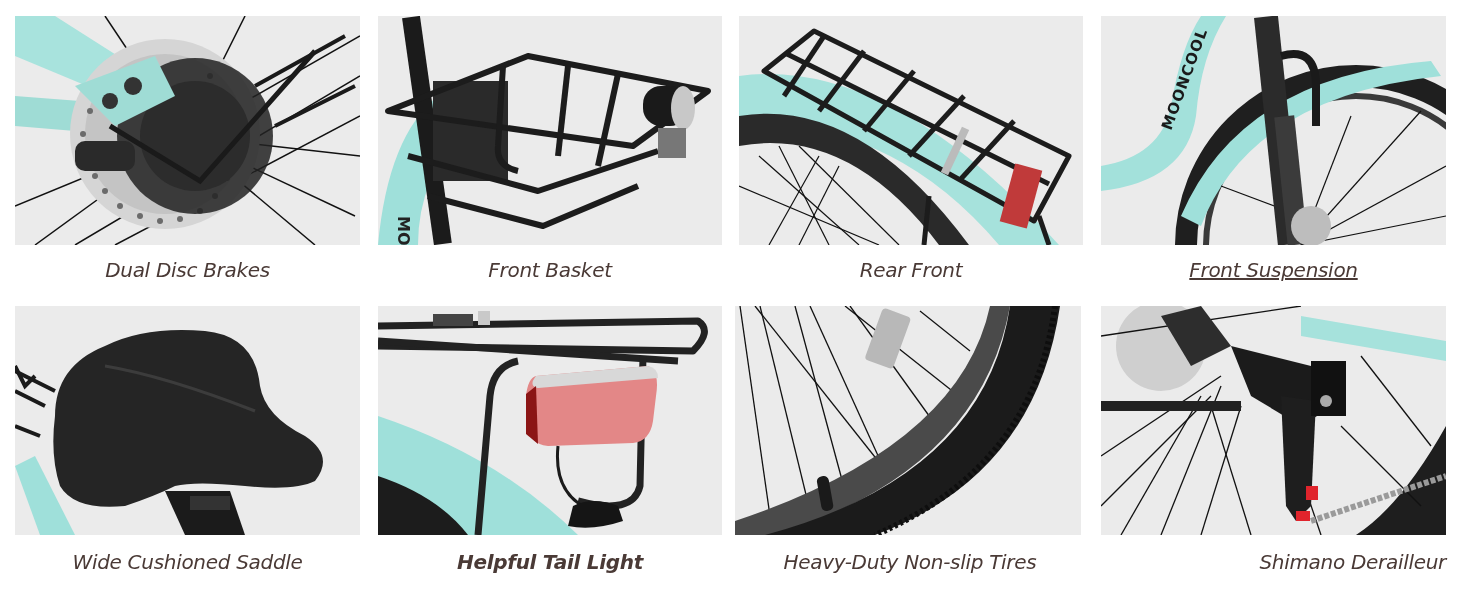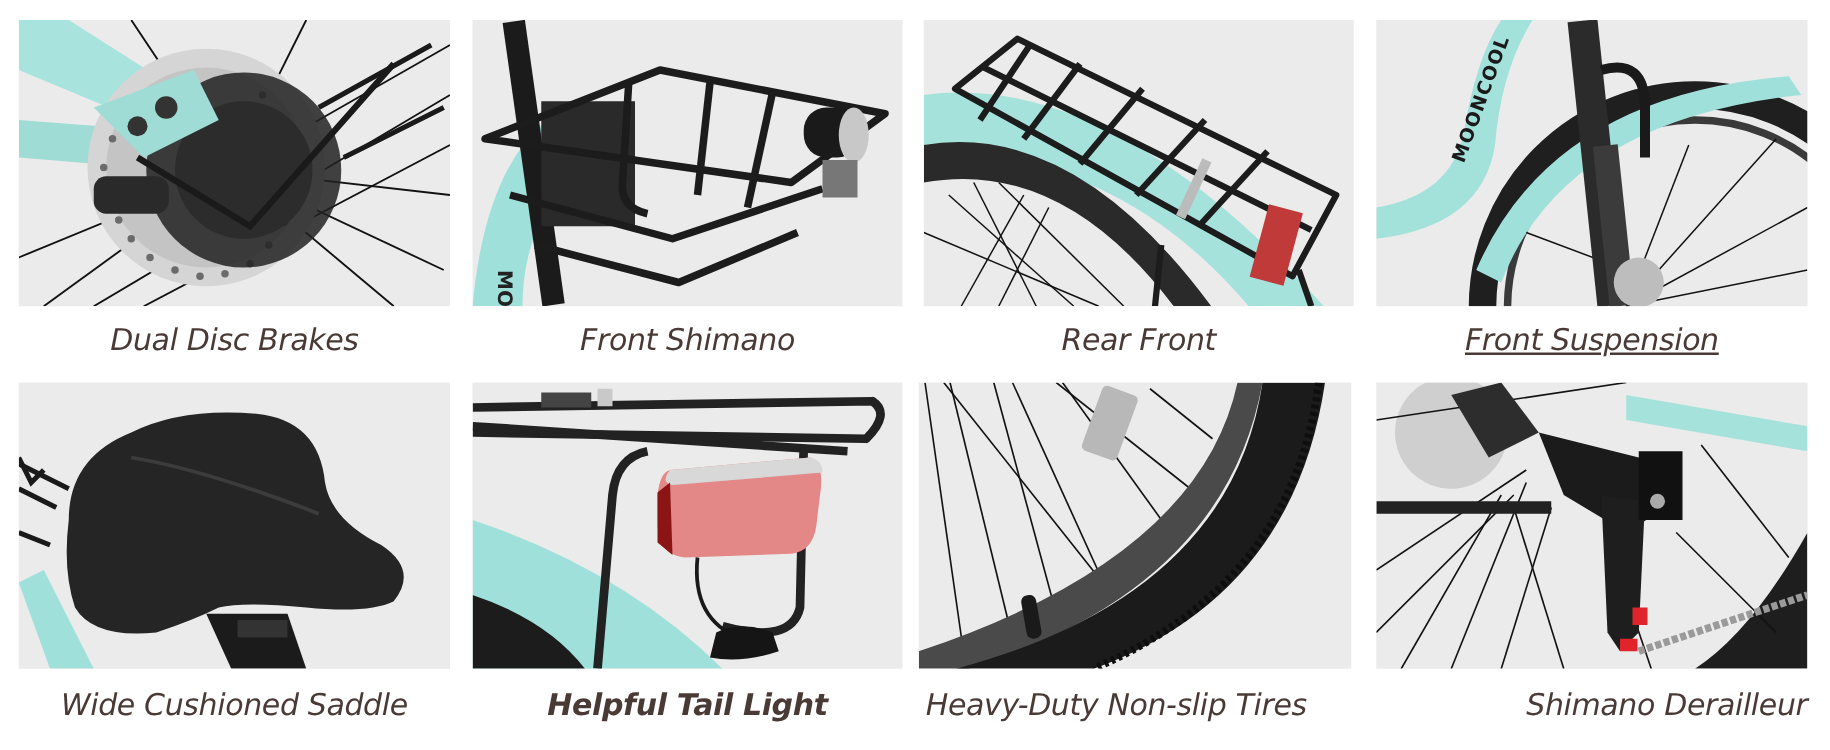--- a/index.html
+++ b/index.html
@@ -1,21 +1,21 @@
 <!DOCTYPE html>
 <html><head>
 <meta charset="utf-8">
 <style>
   html, body { margin:0; padding:0; background:#ffffff; }
   body { width:1464px; height:600px; position:relative; overflow:hidden;
          font-family:"DejaVu Sans", "Liberation Sans", sans-serif; }
   .tile { position:absolute; overflow:hidden; background:#ebebeb; }
   .tile svg { display:block; width:100%; height:100%; }
   .caption { position:absolute; text-align:center; font-style:italic;
-             font-size:24px; letter-spacing:-0.3px; color:#4a3a36; white-space:nowrap; }
+             font-size:20px; letter-spacing:-0.3px; color:#4a3a36; white-space:nowrap; }
 </style>
 </head>
 <body>
 
 <div class="tile" style="left:15px;top:16px;width:345px;height:229px;">
   <svg viewBox="0 0 345 229">
     <path d="M0 40 L120 90 L150 70 L40 0 L0 0Z" fill="#a8e3dd"></path>
     <path d="M0 110 L120 120 L130 90 L0 80Z" fill="#9fdcd5"></path>
     <g stroke="#111" stroke-width="1.5">
       <line x1="170" y1="120" x2="345" y2="20"></line>
@@ -72,21 +72,21 @@
       <path d="M50 180 L165 210 L260 170"></path>
       <path d="M125 50 L120 130 Q118 150 140 155"></path>
         <path d="M190 50 L180 140"></path>
         <path d="M240 58 L220 150"></path>
     </g>
     <rect x="265" y="70" width="45" height="40" rx="18" fill="#1a1a1a"></rect>
     <ellipse cx="305" cy="92" rx="12" ry="22" fill="#c8c8c8"></ellipse>
     <rect x="280" y="112" width="28" height="30" fill="#777"></rect>
   </svg>
 </div>
-<div class="caption" style="left:378px;top:258px;width:344px;">Front Shimano</div>
+<div class="caption" style="left:378px;top:258px;width:344px;">Front Basket</div>
 
 <div class="tile" style="left:739px;top:16px;width:344px;height:229px;">
   <svg viewBox="0 0 344 229">
     <path d="M0 60 Q150 40 320 229 L260 229 Q150 100 0 110Z" fill="#a6e2dc"></path>
     <path d="M0 100 Q120 80 230 229 L200 229 Q110 110 0 130Z" fill="#2a2a2a"></path>
     <g stroke="#111" stroke-width="1.2">
       <line x1="20" y1="140" x2="120" y2="229"></line>
         <line x1="40" y1="130" x2="90" y2="229"></line>
       <line x1="60" y1="130" x2="160" y2="229"></line>
         <line x1="0" y1="170" x2="140" y2="229"></line>
@@ -182,21 +182,21 @@
       <line x1="185" y1="5" x2="235" y2="45"></line>
         <line x1="110" y1="0" x2="230" y2="95"></line>
     </g>
     <path d="M255 0 Q225 140 0 215 L0 229 L40 229 Q245 165 275 0Z" fill="#4a4a4a"></path>
     <path d="M275 0 Q250 170 30 229 L140 229 Q300 170 325 0Z" fill="#1b1b1b"></path>
     <path d="M320 0 Q300 160 140 229" stroke="#0e0e0e" stroke-width="6" stroke-dasharray="3 3" fill="none"></path>
     <rect x="138" y="5" width="30" height="55" rx="4" fill="#b8b8b8" transform="rotate(20 153 32)"></rect>
     <rect x="84" y="170" width="12" height="35" rx="5" fill="#1a1a1a" transform="rotate(-10 90 187)"></rect>
   </svg>
 </div>
-<div class="caption" style="left:720px;top:550px;width:346px;text-align:center;">Heavy-Duty Non-slip Tires</div>
+<div class="caption" style="left:737px;top:550px;width:346px;text-align:center;">Heavy-Duty Non-slip Tires</div>
 
 <div class="tile" style="left:1101px;top:306px;width:345px;height:229px;">
   <svg viewBox="0 0 345 229">
     <circle cx="60" cy="40" r="45" fill="#cfcfcf"></circle>
     <path d="M200 10 L345 35 L345 55 L200 30Z" fill="#a6e2dc"></path>
     <path d="M345 120 Q300 200 255 229 L345 229Z" fill="#1e1e1e"></path>
     <g stroke="#111" stroke-width="1.3">
       <line x1="0" y1="30" x2="200" y2="0"></line>
         <line x1="0" y1="150" x2="120" y2="70"></line>
       <line x1="0" y1="200" x2="110" y2="90"></line>

